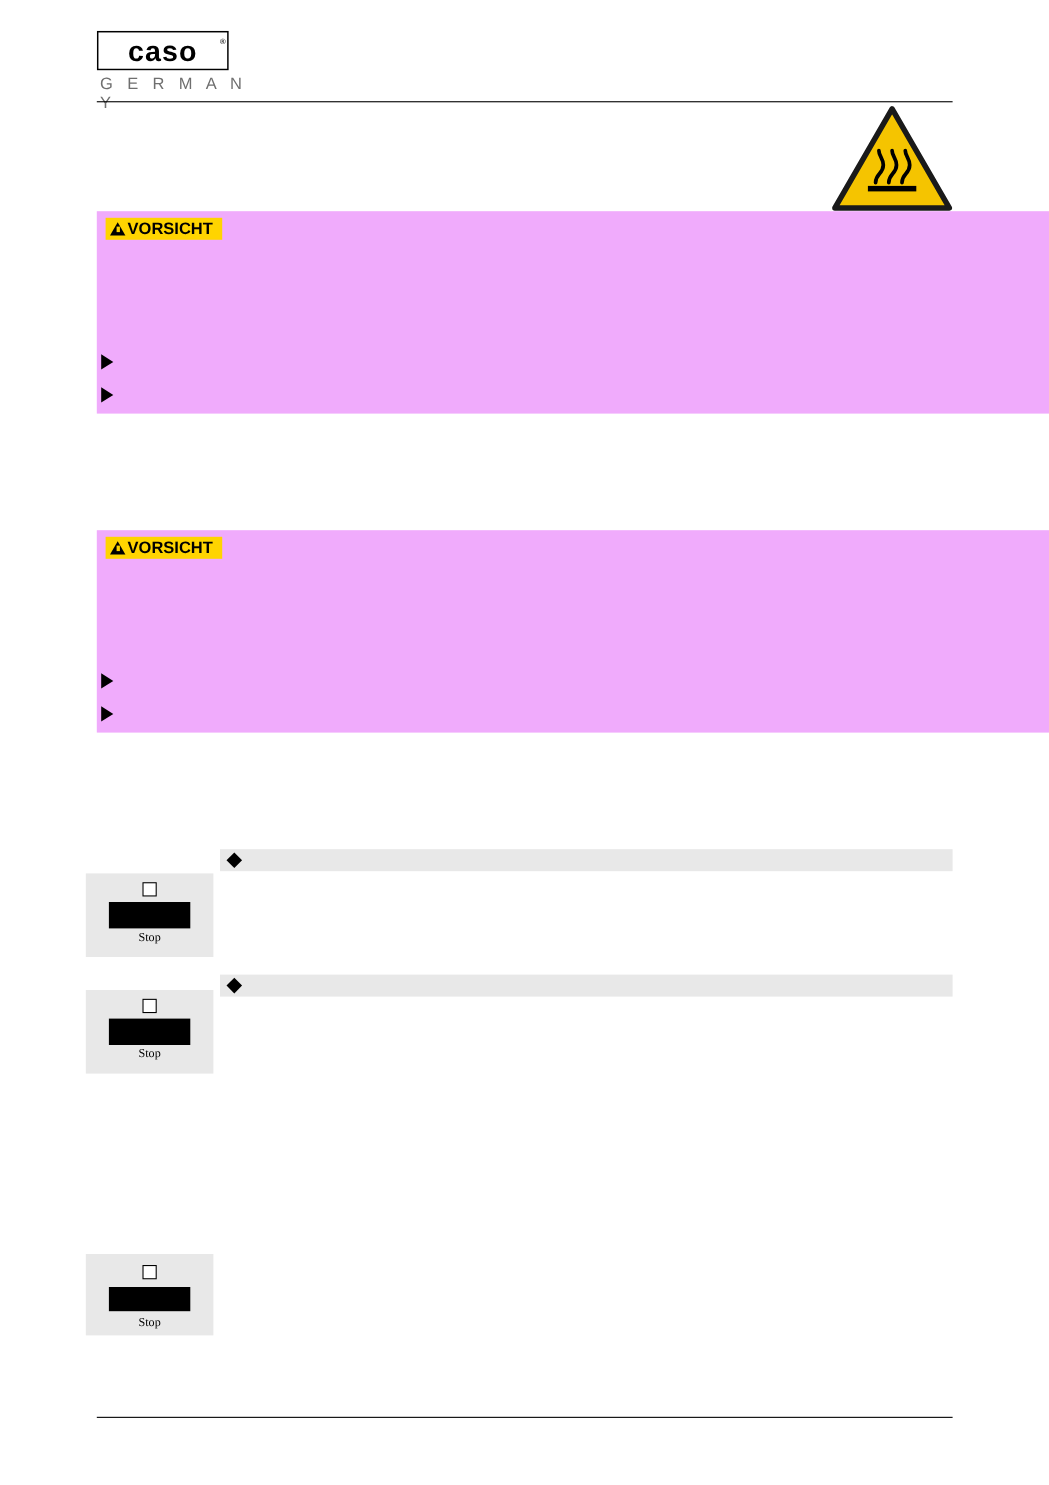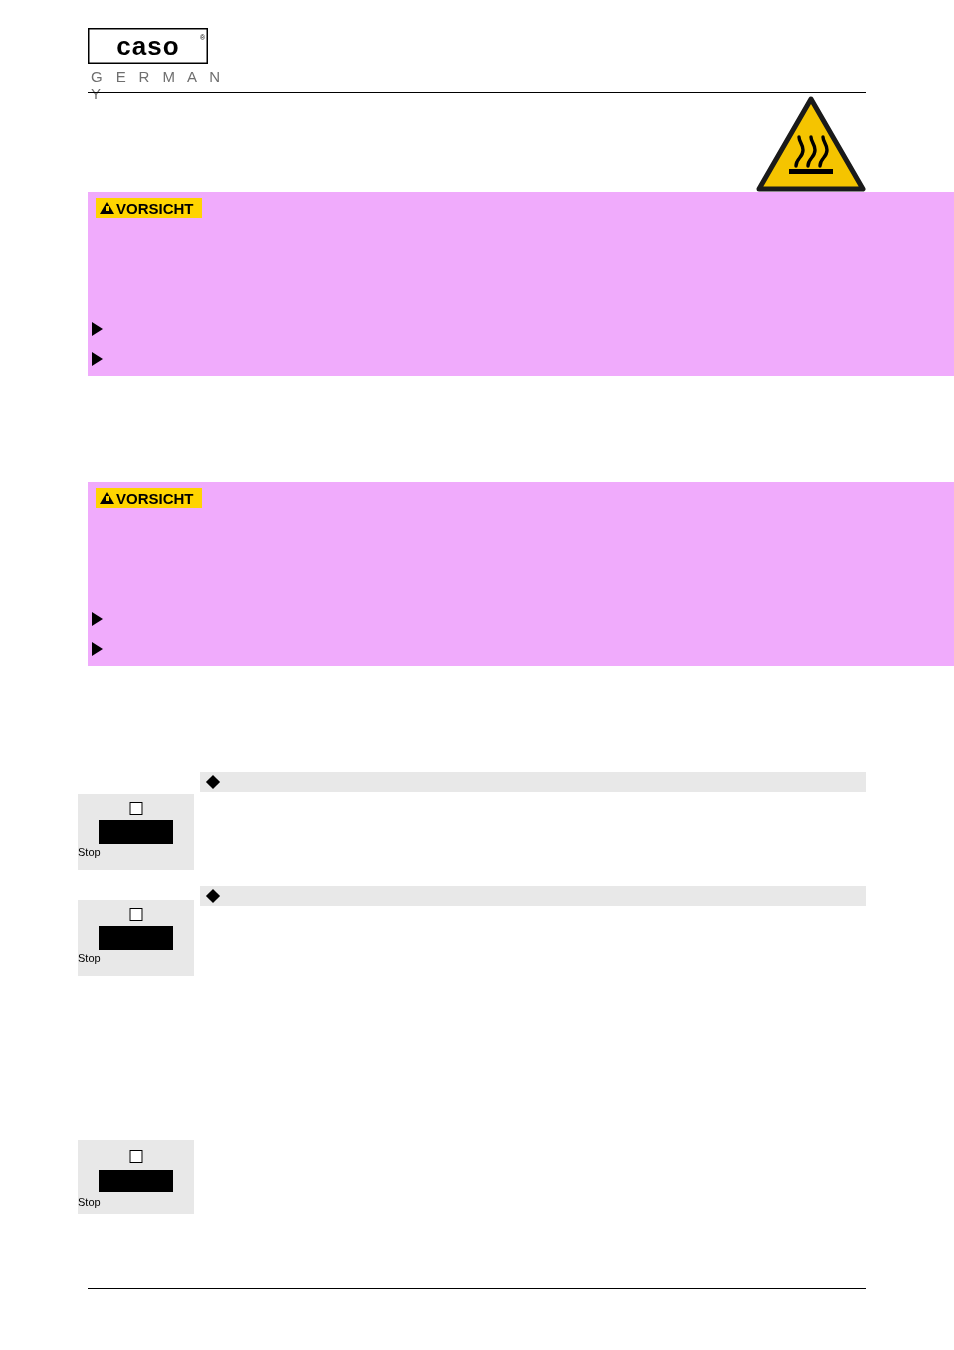--- a/index.html
+++ b/index.html
@@ -164,23 +164,24 @@
     top: 26px;
     width: 74px;
     height: 24px;
     background: #000000;
   }
   .panel-thumb .key-label {
     position: absolute;
     left: 0;
     right: 0;
     top: 52px;
-    text-align: left;
+    text-align: center;
     font-size: 11px;
     color: #000000;
+    font-family: Liberation Serif, serif;
   }
   .panel-thumb.compact .led { top: 6px; }
   .panel-thumb.compact .key { top: 24px; height: 22px; }
   .panel-thumb.compact .key-label { top: 46px; }
 
   
   .diamond-row {
     position: absolute;
     left: 200px;
     width: 666px;

